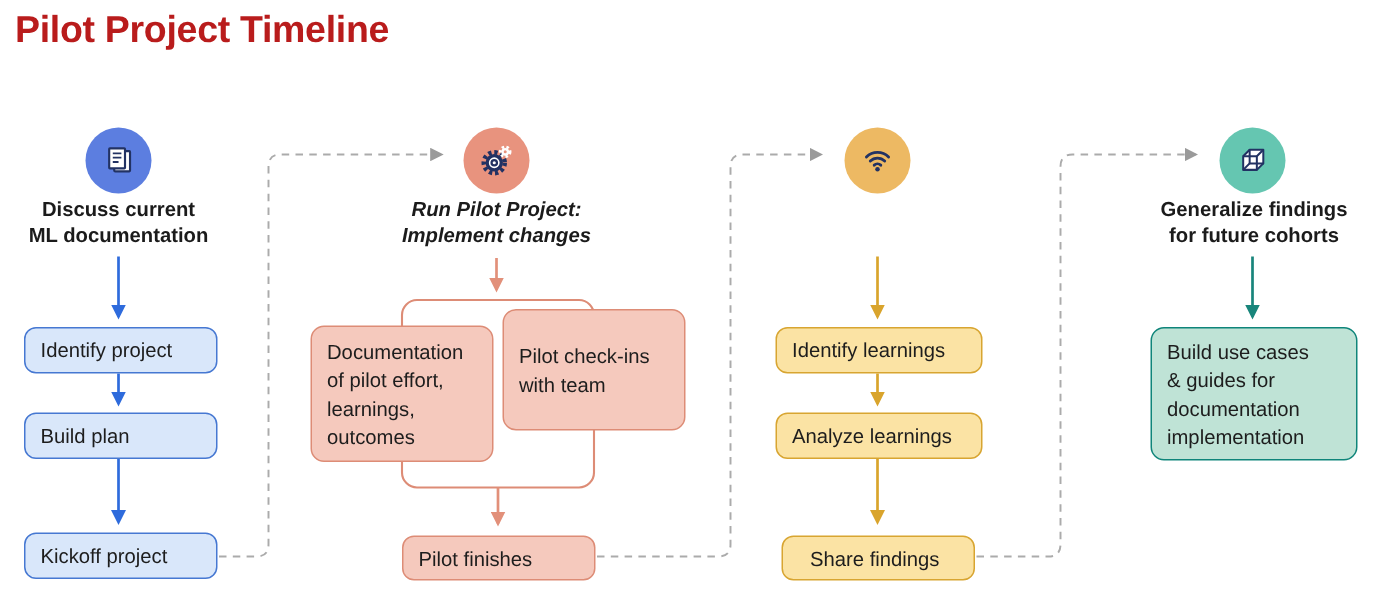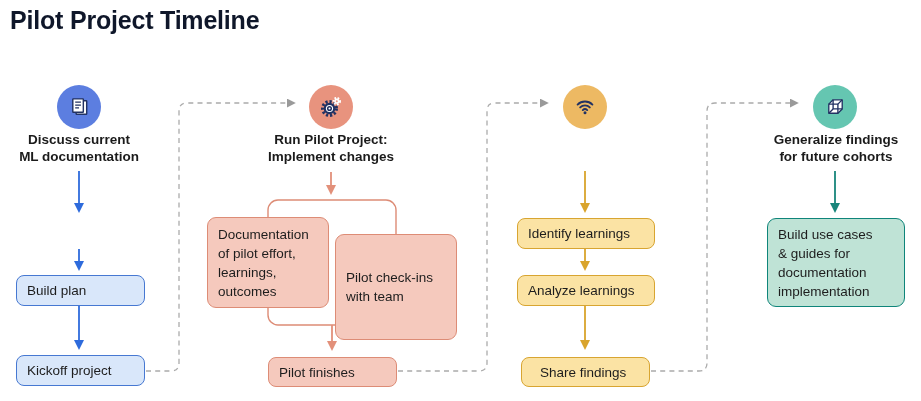--- a/index.html
+++ b/index.html
@@ -2,21 +2,21 @@
 <html><head>
 <meta charset="utf-8">
 <style>
   html,body{margin:0;padding:0;background:#ffffff;}
   .canvas{
     position:relative;width:921px;height:401px;overflow:hidden;background:#ffffff;
     font-family:"Liberation Sans",sans-serif;color:#1d1d1d;
   }
   .title{
     position:absolute;left:10px;top:6px;margin:0;
-    font-size:25px;font-weight:700;letter-spacing:-0.2px;color:#0f172a;
+    font-size:25px;font-weight:700;letter-spacing:-0.2px;color:#b91c1c;
   }
   .connectors{position:absolute;left:0;top:0;z-index:1;}
   .circle{
     position:absolute;top:85px;width:44px;height:44px;border-radius:50%;
     display:flex;align-items:center;justify-content:center;z-index:2;
   }
   .hdr{
     position:absolute;top:131px;width:200px;text-align:center;z-index:2;
     font-size:13.5px;font-weight:700;line-height:17px;white-space:pre-line;color:#1b1b1b;
   }
@@ -88,41 +88,42 @@
 
   <div class="circle" style="left:57px;background:#5c7ee0;">
     <svg width="23" height="23" viewBox="0 0 24 24">
       <rect x="8.5" y="5" width="11" height="14" rx="0.5" fill="#ffffff" stroke="#223263" stroke-width="1.5"></rect>
       <rect x="5" y="3" width="11" height="14" rx="0.5" fill="#ffffff" stroke="#223263" stroke-width="1.5"></rect>
       <path d="M7.5 6.5 h6 M7.5 9.5 h6 M7.5 12.5 h4" stroke="#223263" stroke-width="1.3" fill="none"></path>
     </svg>
   </div>
   <div class="hdr" style="left:-21px;">Discuss current
 ML documentation</div>
+  <div class="box blue" style="left:16px;top:218px;width:129px;height:31px;">Identify project</div>
   <div class="box blue" style="left:16px;top:355px;width:129px;height:31px;">Kickoff project</div>
   <div class="box blue" style="left:16px;top:275px;width:129px;height:31px;">Build plan</div>
 
   <div class="circle" style="left:309px;background:#e8937e;">
     <svg width="24" height="24" viewBox="0 0 24 24">
       <circle cx="10.5" cy="13.5" r="7" fill="none" stroke="#223263" stroke-width="3" stroke-dasharray="2.2 1.9"></circle>
       <circle cx="10.5" cy="13.5" r="5.8" fill="#223263"></circle>
       <circle cx="10.5" cy="13.5" r="3.6" fill="#ffffff"></circle>
       <circle cx="10.5" cy="13.5" r="1.8" fill="none" stroke="#223263" stroke-width="1.5"></circle>
       <circle cx="17.8" cy="6.2" r="3.2" fill="none" stroke="#ffffff" stroke-width="2" stroke-dasharray="1.6 1.5"></circle>
       <circle cx="17.8" cy="6.2" r="2.6" fill="#ffffff"></circle>
       <circle cx="17.8" cy="6.2" r="1" fill="#e8937e"></circle>
     </svg>
   </div>
-  <div class="hdr" style="left:231px;">Run Pilot Project:
+  <div class="hdr" style="left:231px;font-style:italic;">Run Pilot Project:
 Implement changes</div>
   <div class="box salmon big" style="left:207px;top:217px;width:122px;height:91px;">Documentation
 of pilot effort,
 learnings,
 outcomes</div>
-  <div class="box salmon big" style="left:335px;top:234px;width:122px;height:106px;">Pilot check-ins
+  <div class="box salmon big" style="left:335px;top:206px;width:122px;height:81px;">Pilot check-ins
 with team</div>
   <div class="box salmon" style="left:268px;top:357px;width:129px;height:30px;">Pilot finishes</div>
 
   <div class="circle" style="left:563px;background:#edb963;">
     <svg width="24" height="24" viewBox="0 0 24 24">
       <g fill="none" stroke="#223263" stroke-width="1.9" stroke-linecap="round">
         <path d="M4.6 9.6 a10.5 10.5 0 0 1 14.8 0"></path>
         <path d="M7.2 12.4 a6.8 6.8 0 0 1 9.6 0"></path>
         <path d="M9.8 15.1 a3.2 3.2 0 0 1 4.4 0"></path>
       </g>

